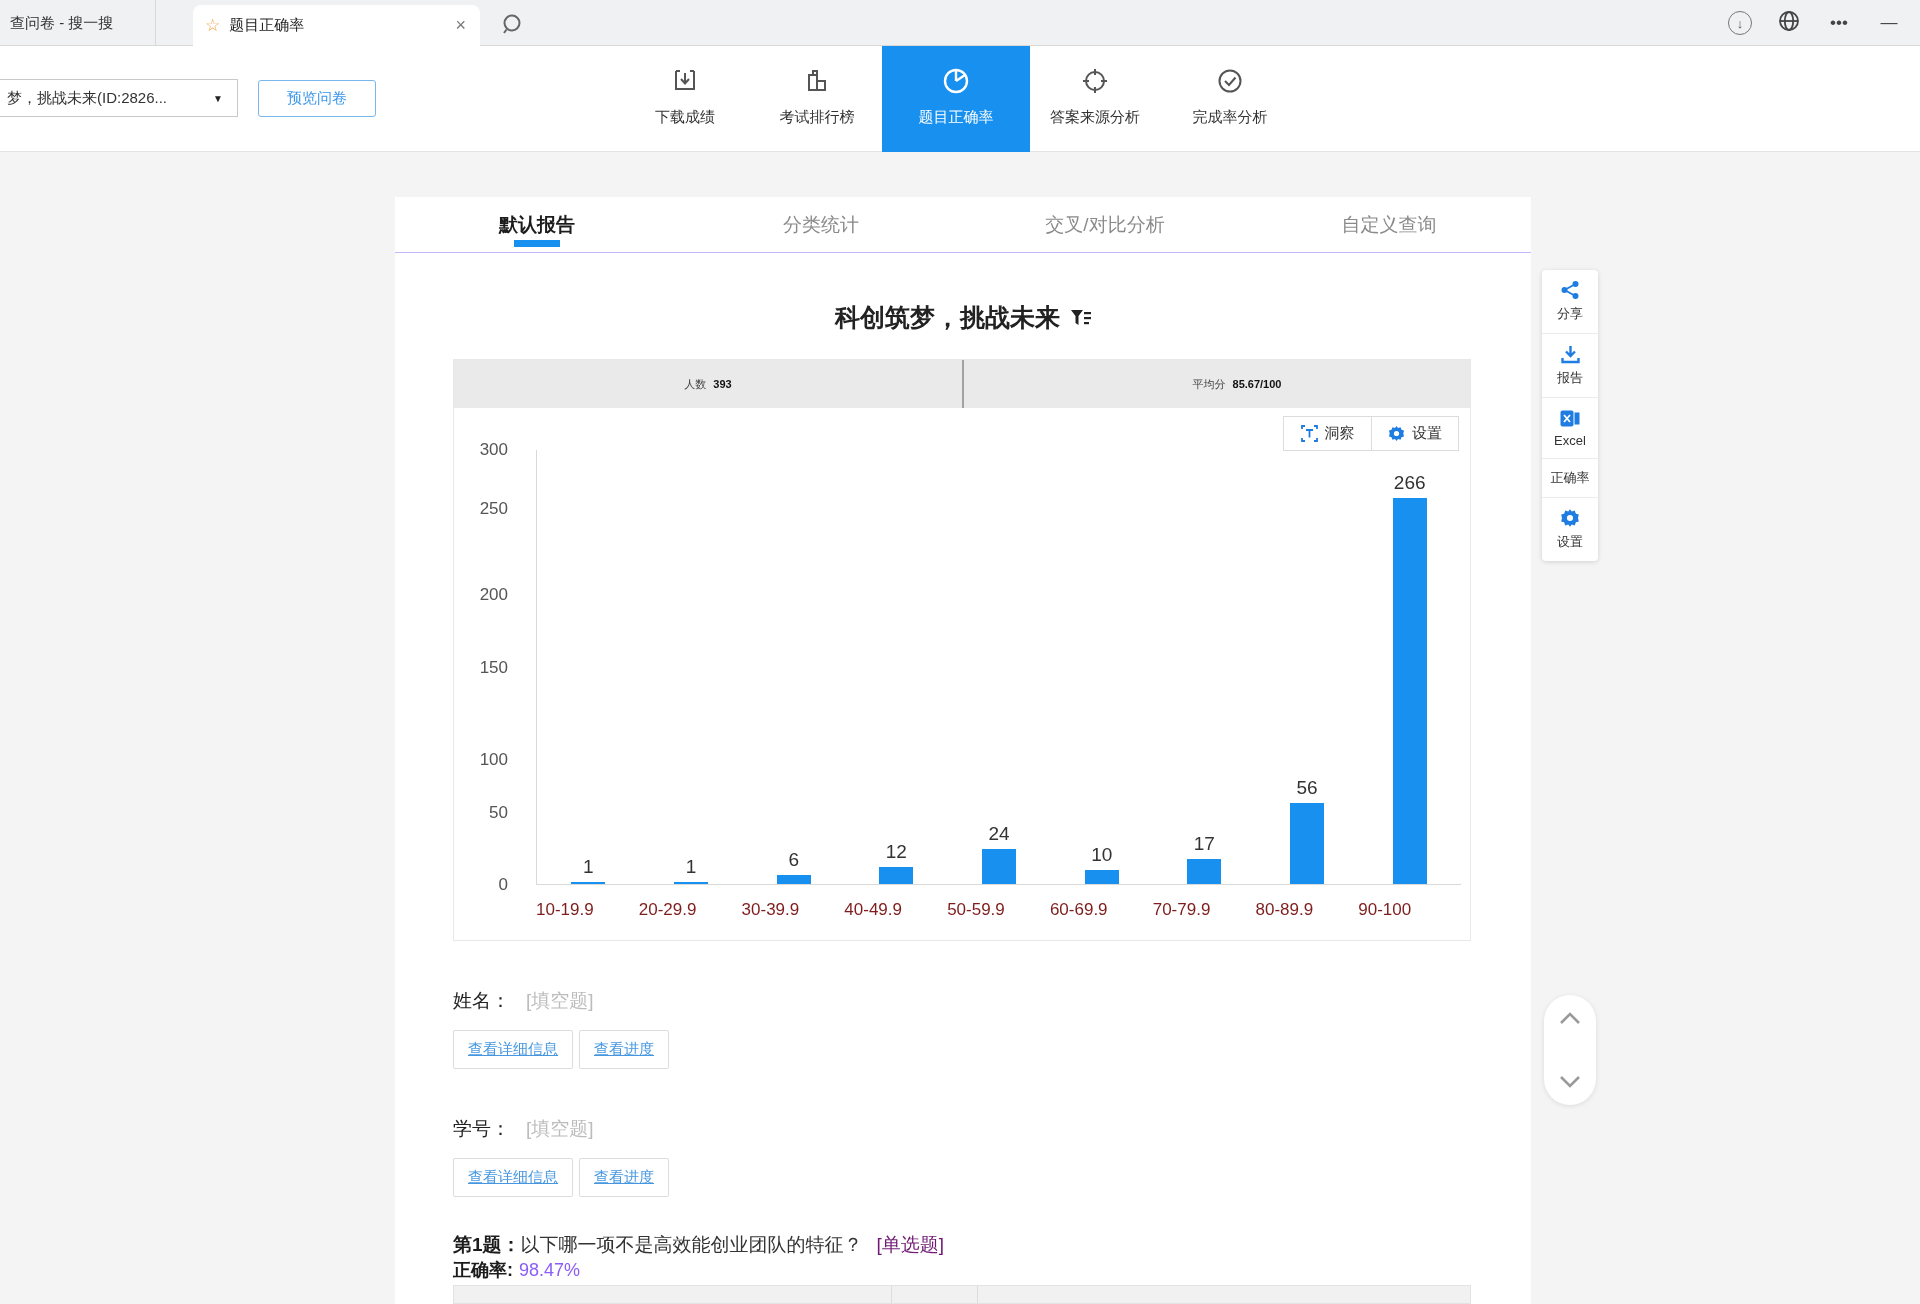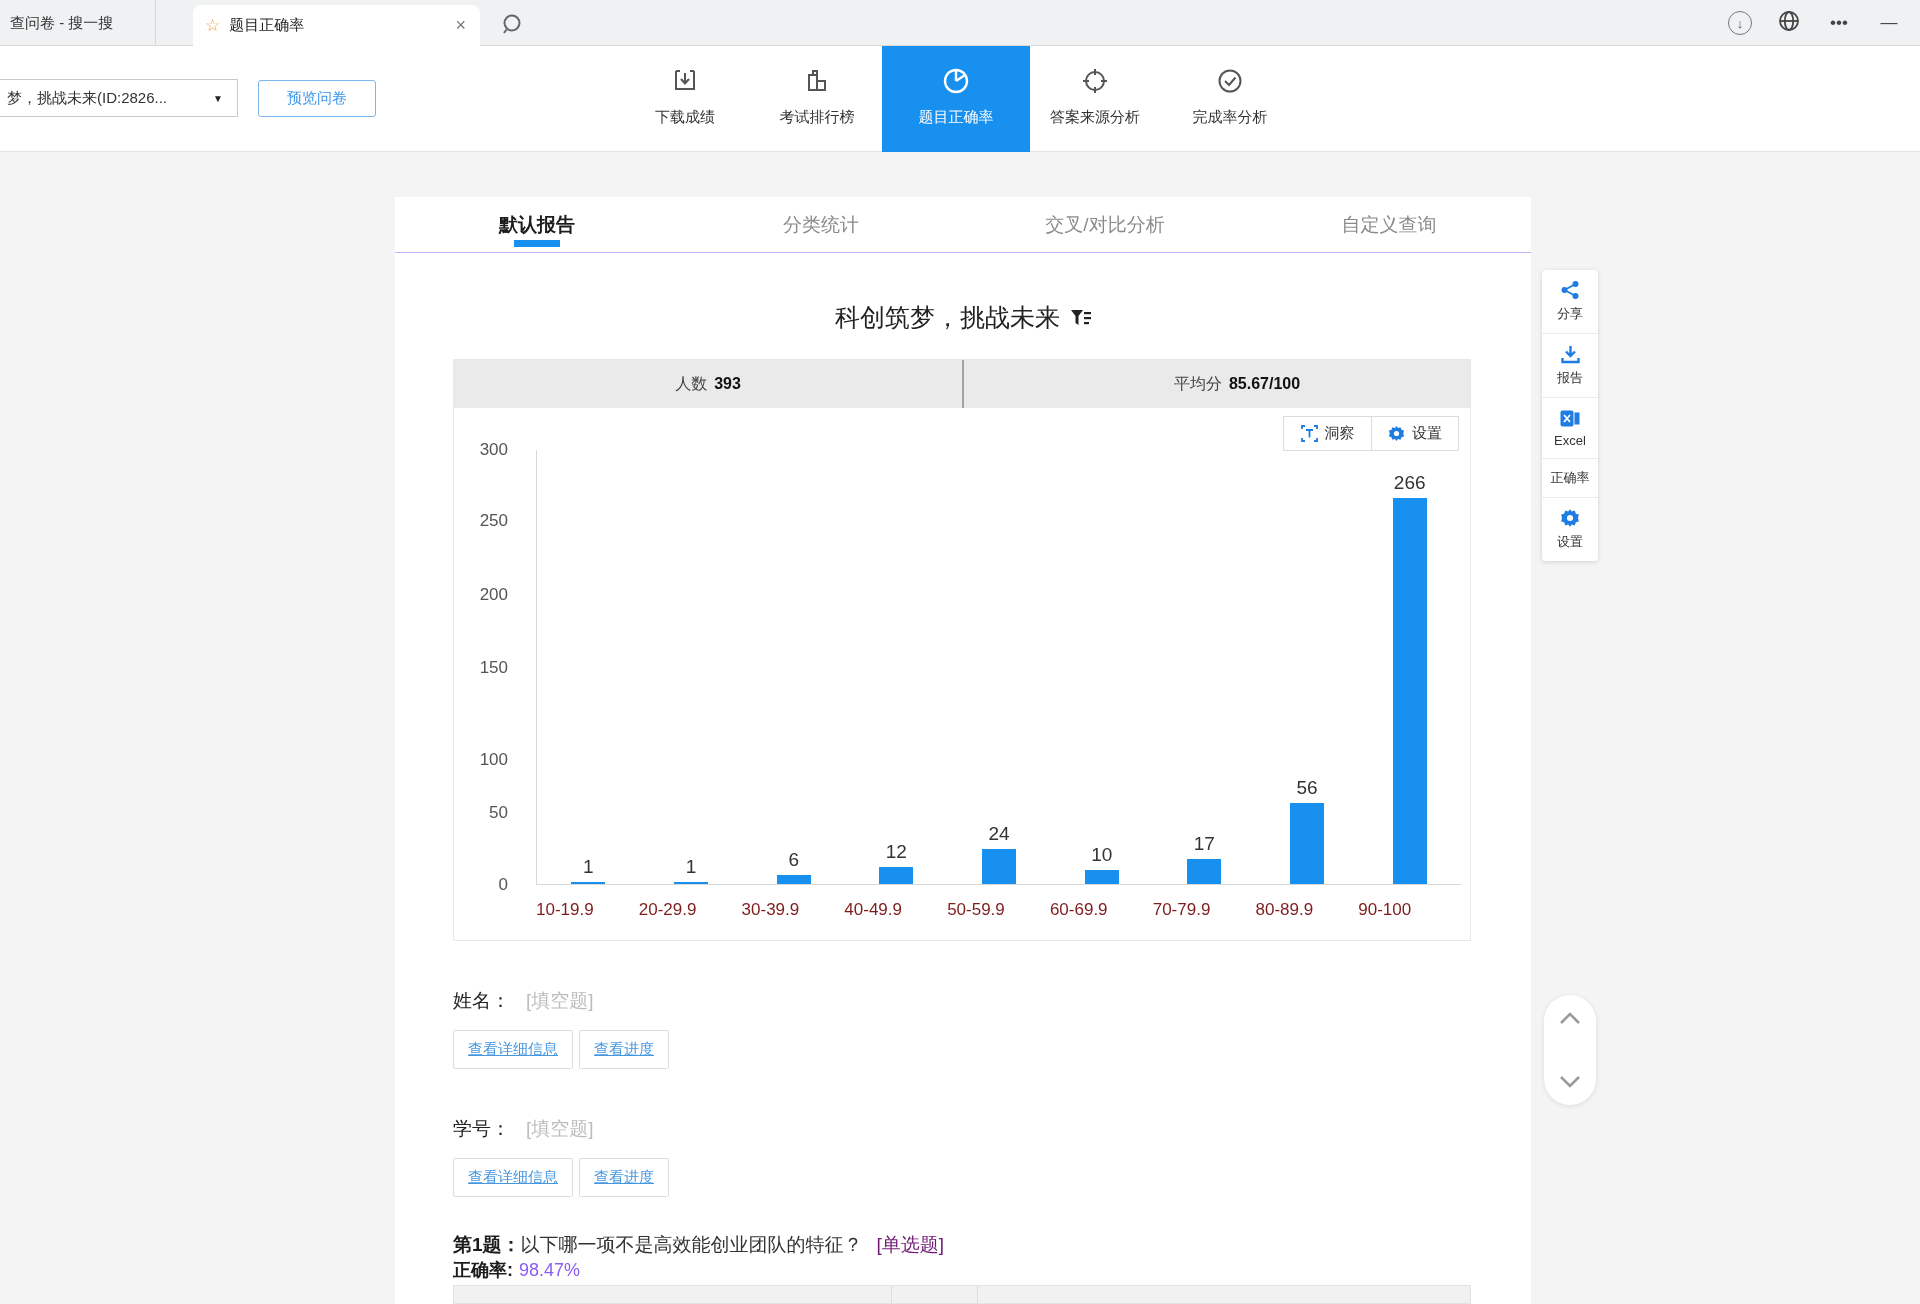--- a/index.html
+++ b/index.html
@@ -34,25 +34,25 @@
   
   .page { position:absolute; left:0; top:152px; width:1920px; height:1152px; background:#f4f4f5; }
   .card { position:absolute; left:395px; top:45px; width:1136px; height:1107px; background:#fff; }
 
   .report-tabs { position:absolute; left:0; top:0; width:1136px; height:56px; display:flex; border-bottom:1px solid #c4b5fd; }
   .rtab { flex:1; display:flex; align-items:center; justify-content:center; font-size:19px; color:#8a8a8a; cursor:pointer; position:relative; }
   .rtab.active { color:#1c1c1c; font-weight:bold; }
   .rtab.active .under { position:absolute; left:50%; transform:translateX(-50%); bottom:5px; width:46px; height:7px; background:#1890f0; }
 
   .title-row { position:absolute; left:0; top:104px; width:1136px; display:flex; align-items:center; justify-content:center; gap:10px; }
-  .report-title { font-size:25px; font-weight:normal; color:#222; }
+  .report-title { font-size:25px; font-weight:bold; color:#222; }
 
   .chart-box { position:absolute; left:58px; top:162px; width:1018px; height:582px; border:1px solid #e8e8e8; background:#fff; }
   .stats-bar { position:absolute; left:0; top:0; width:100%; height:48px; display:flex; }
-  .stat-cell { width:50%; background:#eaeaea; display:flex; align-items:center; justify-content:center; font-size:16px; color:#444; gap:7px; }
+  .stat-cell { width:50%; background:#eaeaea; display:flex; align-items:center; justify-content:center; font-size:11px; color:#444; gap:7px; }
   .stat-cell + .stat-cell { border-left:2px solid #a3a3a3;padding-left:40px; }
   .stat-cell b { color:#111; }
 
   .chart-toolbar { position:absolute; right:11px; top:56px; height:35px; display:flex; border:1px solid #dcdcdc; background:#fff; }
   .ct-btn { display:flex; align-items:center; justify-content:center; gap:7px; width:87px; font-size:15px; color:#333; cursor:pointer; }
   .ct-btn + .ct-btn { border-left:1px solid #dcdcdc; }
   .ct-btn .cicon { color:#1f7ce0; display:flex; }
 
   .plot { position:absolute; left:82px; top:90px; width:925px; height:435px; border-left:1px solid #d9d9d9; border-bottom:1px solid #d9d9d9; }
   .bars-row { display:flex; width:100%; height:100%; align-items:flex-end; }
@@ -244,21 +244,21 @@
           <span>设置</span>
         </div>
       </div>
 
       <div class="ylabels">
           <div class="ytick" style="top: 425px;">0</div>
           <div class="ytick" style="top: 352.5px;">50</div>
           <div class="ytick" style="top: 292px; margin-top: 8px;">100</div>
           <div class="ytick" style="top: 207.5px;">150</div>
           <div class="ytick" style="top: 135px;">200</div>
-          <div class="ytick" style="top: 61px;">250</div>
+          <div class="ytick" style="top: 49px;">250</div>
           <div class="ytick" style="top: -10px;">300</div>
         </div>
       <div class="plot">
         <div class="bars-row">
             <div class="slot">
               <div class="bval">1</div>
               <div class="bar" style="height: 2px; background: rgb(24, 144, 240);"></div>
             </div>
             <div class="slot">
               <div class="bval">1</div>

